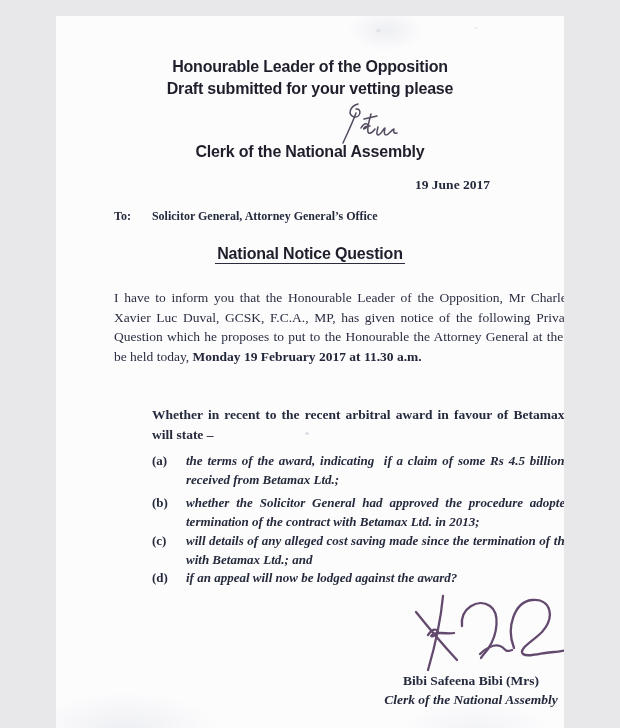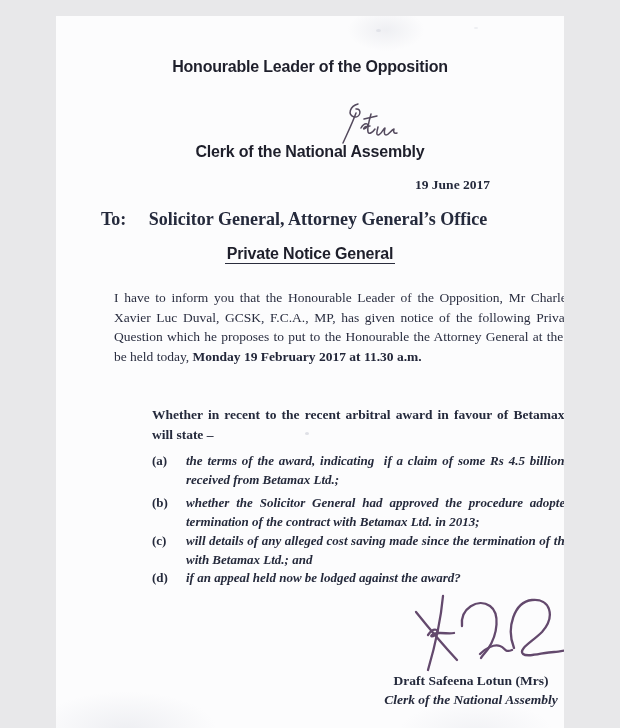--- a/index.html
+++ b/index.html
@@ -16,21 +16,21 @@
     font-family:"Liberation Serif", serif;
     color:#252a3c;
   }
   .abs{position:absolute;}
   .sans{font-family:"Liberation Sans", sans-serif;font-weight:700;color:#1e1f2b;letter-spacing:-0.2px;}
   .center{left:0;right:0;text-align:center;}
   .hdr{top:40px;font-size:16px;line-height:22px;}
   .clerkline{top:127px;font-size:16px;}
   .initials-svg{left:279px;top:84px;}
   .date{top:161px;right:74px;font-size:13.5px;font-weight:700;text-align:right;}
-  .toline{top:193px;left:45px;font-size:18px;font-weight:700;}
+  .toline{top:193px;left:58px;font-size:12px;font-weight:700;}
   .toline .toval{margin-left:18px;}
   .title-wrap{top:229px;font-size:16px;}
   .title-underline{border-bottom:1.6px solid #2a2d3d;padding:0 2px 1px 2px;}
   .intro{top:272px;left:58px;width:502px;font-size:13.5px;line-height:19.5px;
          text-align:justify;margin:0;color:#2a2e40;}
   .intro b{color:#23273a;}
   .askline{top:359px;left:96px;font-size:13.5px;font-weight:700;font-style:italic;}
   .lead{top:389px;left:96px;width:464px;font-size:13.5px;font-weight:700;
         line-height:20px;text-align:justify;}
   .items{left:96px;top:0;width:466px;height:728px;pointer-events:none;}
@@ -61,20 +61,21 @@
 
   <span class="speck a"></span>
   <span class="speck b"></span>
   <span class="speck c"></span>
   <span class="speck d"></span>
   <span class="speck e"></span>
   <span class="speck f"></span>
 
   <div class="abs center hdr sans">
     <div>Honourable Leader of the Opposition</div>
+    <div>Draft submitted for your vetting please</div>
   </div>
 
   <svg class="abs initials-svg" width="68" height="46" viewBox="0 0 68 46">
     <g stroke="#544a5e" stroke-width="1.5">
       <path d="M23,4 C15,6 12,15 19,17 C26,18 27,8 21,9"></path>
       <path d="M21,13 C17,24 12,34 8,43"></path>
       <path d="M26,28 C30,21 36,24 31,28 C27,31 28,26 35,26"></path>
       <path d="M36,14 C34,21 32,29 33,32 C34,35 38,32 40,29"></path>
       <path d="M29,19 L42,16"></path>
       <path d="M43,27 C42,31 41,35 43,35 C46,35 48,29 50,28 C49,32 49,35 51,35 C54,35 56,30 59,29 C58,32 59,34 62,33"></path>
@@ -84,21 +85,21 @@
   <div class="abs center clerkline sans">Clerk of the National Assembly</div>
 
   <div class="abs date">19 June 2017</div>
 
   <div class="abs toline">
     <span class="tolabel">To:</span>
     <span class="toval">Solicitor General, Attorney General’s Office</span>
   </div>
 
   <div class="abs center title-wrap sans">
-    <span class="title-underline">Private Notice General</span>
+    <span class="title-underline">National Notice Question</span>
   </div>
 
   <p class="abs intro"><span>I have to inform you that the Honourable Leader of the Opposition, Mr Charles Gaëtan Xavier Luc Duval, GCSK, F.C.A., MP, has given notice of the following Private Notice Question which he proposes to put to the Honourable the Attorney General at the sitting to be held today, </span><b>Monday 19 February 2017 at 11.30 a.m.</b></p>
 
 
   <div class="abs lead">Whether in recent to the recent arbitral award in favour of Betamax Ltd., he will state –</div>
 
   <div class="abs items">
     <div class="item">
       <span class="ilabel">(a)</span>
@@ -107,33 +108,33 @@
     <div class="item">
       <span class="ilabel">(b)</span>
       <span class="itext">whether the Solicitor General had approved the procedure adopted for the termination of the contract with Betamax Ltd. in 2013;</span>
     </div>
     <div class="item">
       <span class="ilabel">(c)</span>
       <span class="itext">will details of any alleged cost saving made since the termination of the contract with Betamax Ltd.; and</span>
     </div>
     <div class="item">
       <span class="ilabel">(d)</span>
-      <span class="itext">if an appeal held now be lodged against the award?</span>
+      <span class="itext">if an appeal will now be lodged against the award?</span>
     </div>
   </div>
 
   <svg class="abs sig-svg" width="184" height="84" viewBox="0 0 184 84">
     <g stroke="#573a61" stroke-width="2.3" opacity="0.92">
       <path d="M41,4 C39,26 33,54 26,78"></path>
       <path d="M14,20 C26,35 42,54 55,68"></path>
       <path d="M26,43 C32,34 39,38 33,43 C27,47 28,41 38,41 C44,41 48,42 52,41"></path>
       <path d="M60,34 C58,16 76,6 88,14 C98,21 96,42 86,57 C83,61 80,64 79,66"></path>
       <path d="M78,62 C84,56 92,52 98,54 C104,56 102,61 110,58"></path>
       <path d="M112,56 C104,36 112,10 130,8 C148,6 154,24 140,40 C130,50 116,57 121,62 C126,66 142,60 152,60 C158,60 164,58 170,57"></path>
     </g>
   </svg>
 
   <div class="abs signer">
-    <div class="signer-name">Draft Safeena Lotun (Mrs)</div>
+    <div class="signer-name">Bibi Safeena Bibi (Mrs)</div>
     <div class="signer-title">Clerk of the National Assembly</div>
   </div>
 
 </div>
 
 </body></html>

